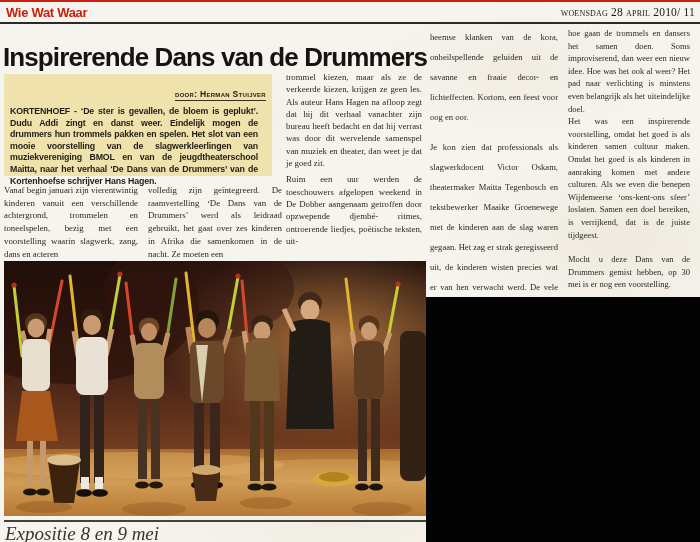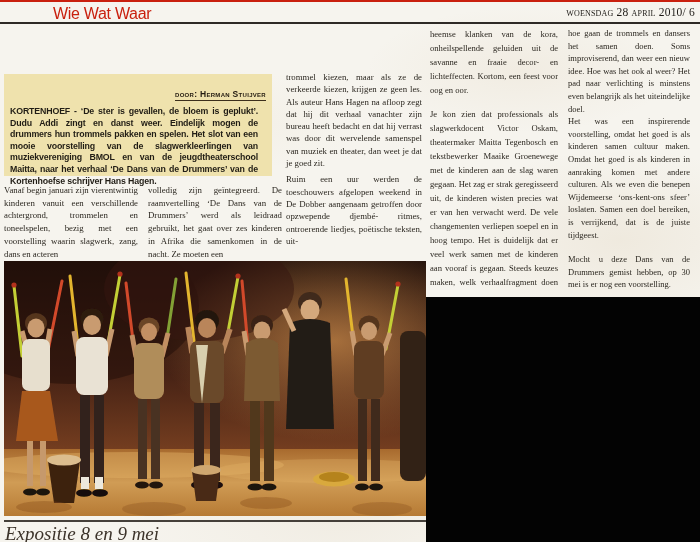--- a/index.html
+++ b/index.html
@@ -8,21 +8,21 @@
     background:
       radial-gradient(ellipse 220px 90px at 520px 70px, rgba(198,166,118,.10), transparent 70%),
       radial-gradient(ellipse 260px 130px at 620px 240px, rgba(188,158,108,.12), transparent 70%),
       radial-gradient(ellipse 300px 110px at 340px 520px, rgba(180,150,100,.08), transparent 70%),
       radial-gradient(ellipse 180px 70px at 240px 120px, rgba(210,190,140,.07), transparent 70%),
       #f6f4ee;
     font-family:"Liberation Serif", serif;color:var(--ink,#332f28);
   }
   .topline{position:absolute;left:0;top:0;width:700px;height:2px;background:var(--brand-red,#c9200e);}
   .brand{position:absolute;left:6px;top:5px;font-family:"Liberation Sans",sans-serif;
-    font-weight:400;font-size:16px;letter-spacing:-.3px;color:var(--brand-red,#c9200e);margin-left:47px;}
+    font-weight:700;font-size:13px;letter-spacing:-.3px;color:var(--brand-red,#c9200e);}
   .dateline{position:absolute;right:5px;top:6px;font-variant:small-caps;font-size:11.5px;color:#1d1a16;letter-spacing:.2px;}
   .header-rule{position:absolute;left:0;top:22px;width:700px;height:2px;background:#2e2a26;}
 
   .kicker{position:absolute;left:5px;top:26px;width:430px;font-style:italic;font-size:16.5px;color:#201c16;}
   .headline{position:absolute;left:3px;top:42px;width:440px;font-family:"Liberation Sans",sans-serif;
     font-weight:700;font-size:26px;letter-spacing:-.9px;color:#161310;white-space:nowrap;}
 
   .leadbox{position:absolute;left:4px;top:74px;width:268px;height:102px;background:var(--highlight-yellow,#efe2ad);
     box-sizing:border-box;padding:9px 6px 0 6px;}
   .byline-row{text-align:right;}
@@ -30,39 +30,40 @@
     font-variant:small-caps;letter-spacing:.3px;color:#221a10;border-bottom:1.5px solid #3c2f1c;padding-bottom:1px;}
   .lead{margin:5px 8px 0 0;font-family:"Liberation Sans",sans-serif;font-weight:700;font-size:8.8px;
     letter-spacing:-.15px;line-height:11.6px;text-align:justify;color:#211d15;}
 
   .col{position:absolute;text-align:justify;color:#2c2821;}
   .col p{margin:0;}
   .col1{left:4px;top:184px;width:134px;font-size:8.8px;line-height:12.7px;}
   .col2{left:148px;top:184px;width:134px;font-size:8.8px;line-height:12.7px;}
   .colmid{left:286px;top:71px;width:136px;font-size:8.8px;line-height:12.3px;}
   .colmid p + p{margin-top:4px;}
-  .col3{left:430px;top:27px;width:128px;height:266px;overflow:hidden;font-size:8.6px;line-height:14px;}
+  .col3{left:430px;top:27px;width:128px;height:266px;overflow:hidden;font-size:8.6px;line-height:20px;}
   .col3 p + p{margin-top:10px;}
   .col4{left:568px;top:27px;width:122px;font-size:8.5px;line-height:12.6px;}
   .col4 .mocht{margin-top:12px;}
 
   .photo{position:absolute;left:4px;top:261px;width:422px;height:255px;}
   .photo-rule{position:absolute;left:4px;top:520px;width:424px;height:2px;background:#45403a;}
   .next-headline{position:absolute;left:5px;top:523px;font-style:italic;font-size:19px;color:#3c332a;white-space:nowrap;}
   .blackbox{position:absolute;left:426px;top:297px;width:274px;height:245px;background:#030303;}
 </style>
 </head>
 <body>
 
 <div class="page">
   <div class="topline"></div>
   <div class="brand">Wie Wat Waar</div>
-  <div class="dateline">woensdag 28 april 2010/ 6</div>
+  <div class="dateline">woensdag 28 april 2010/ 11</div>
   <div class="header-rule"></div>
 
+  <div class="headline">Inspirerende Dans van de Drummers</div>
 
   <div class="leadbox">
     <div class="byline-row">
       <span class="byline">door: Herman Stuijver</span>
     </div>
     <p class="lead">KORTENHOEF - ‘De ster is gevallen, de bloem is geplukt’. Dudu Addi zingt en danst weer. Eindelijk mogen de drummers hun trommels pakken en spelen. Het slot van een mooie voorstelling van de slagwerkleerlingen van muziekvereniging BMOL en van de jeugdtheaterschool Maitta, naar het verhaal ‘De Dans van de Drummers’ van de Kortenhoefse schrijver Hans Hagen.</p>
   </div>
 
   <div class="col col1">
     <p>Vanaf begin januari zijn vierentwintig kinderen vanuit een verschillende achtergrond, trommelen en toneelspelen, bezig met een voorstelling waarin slagwerk, zang, dans en acteren</p>

